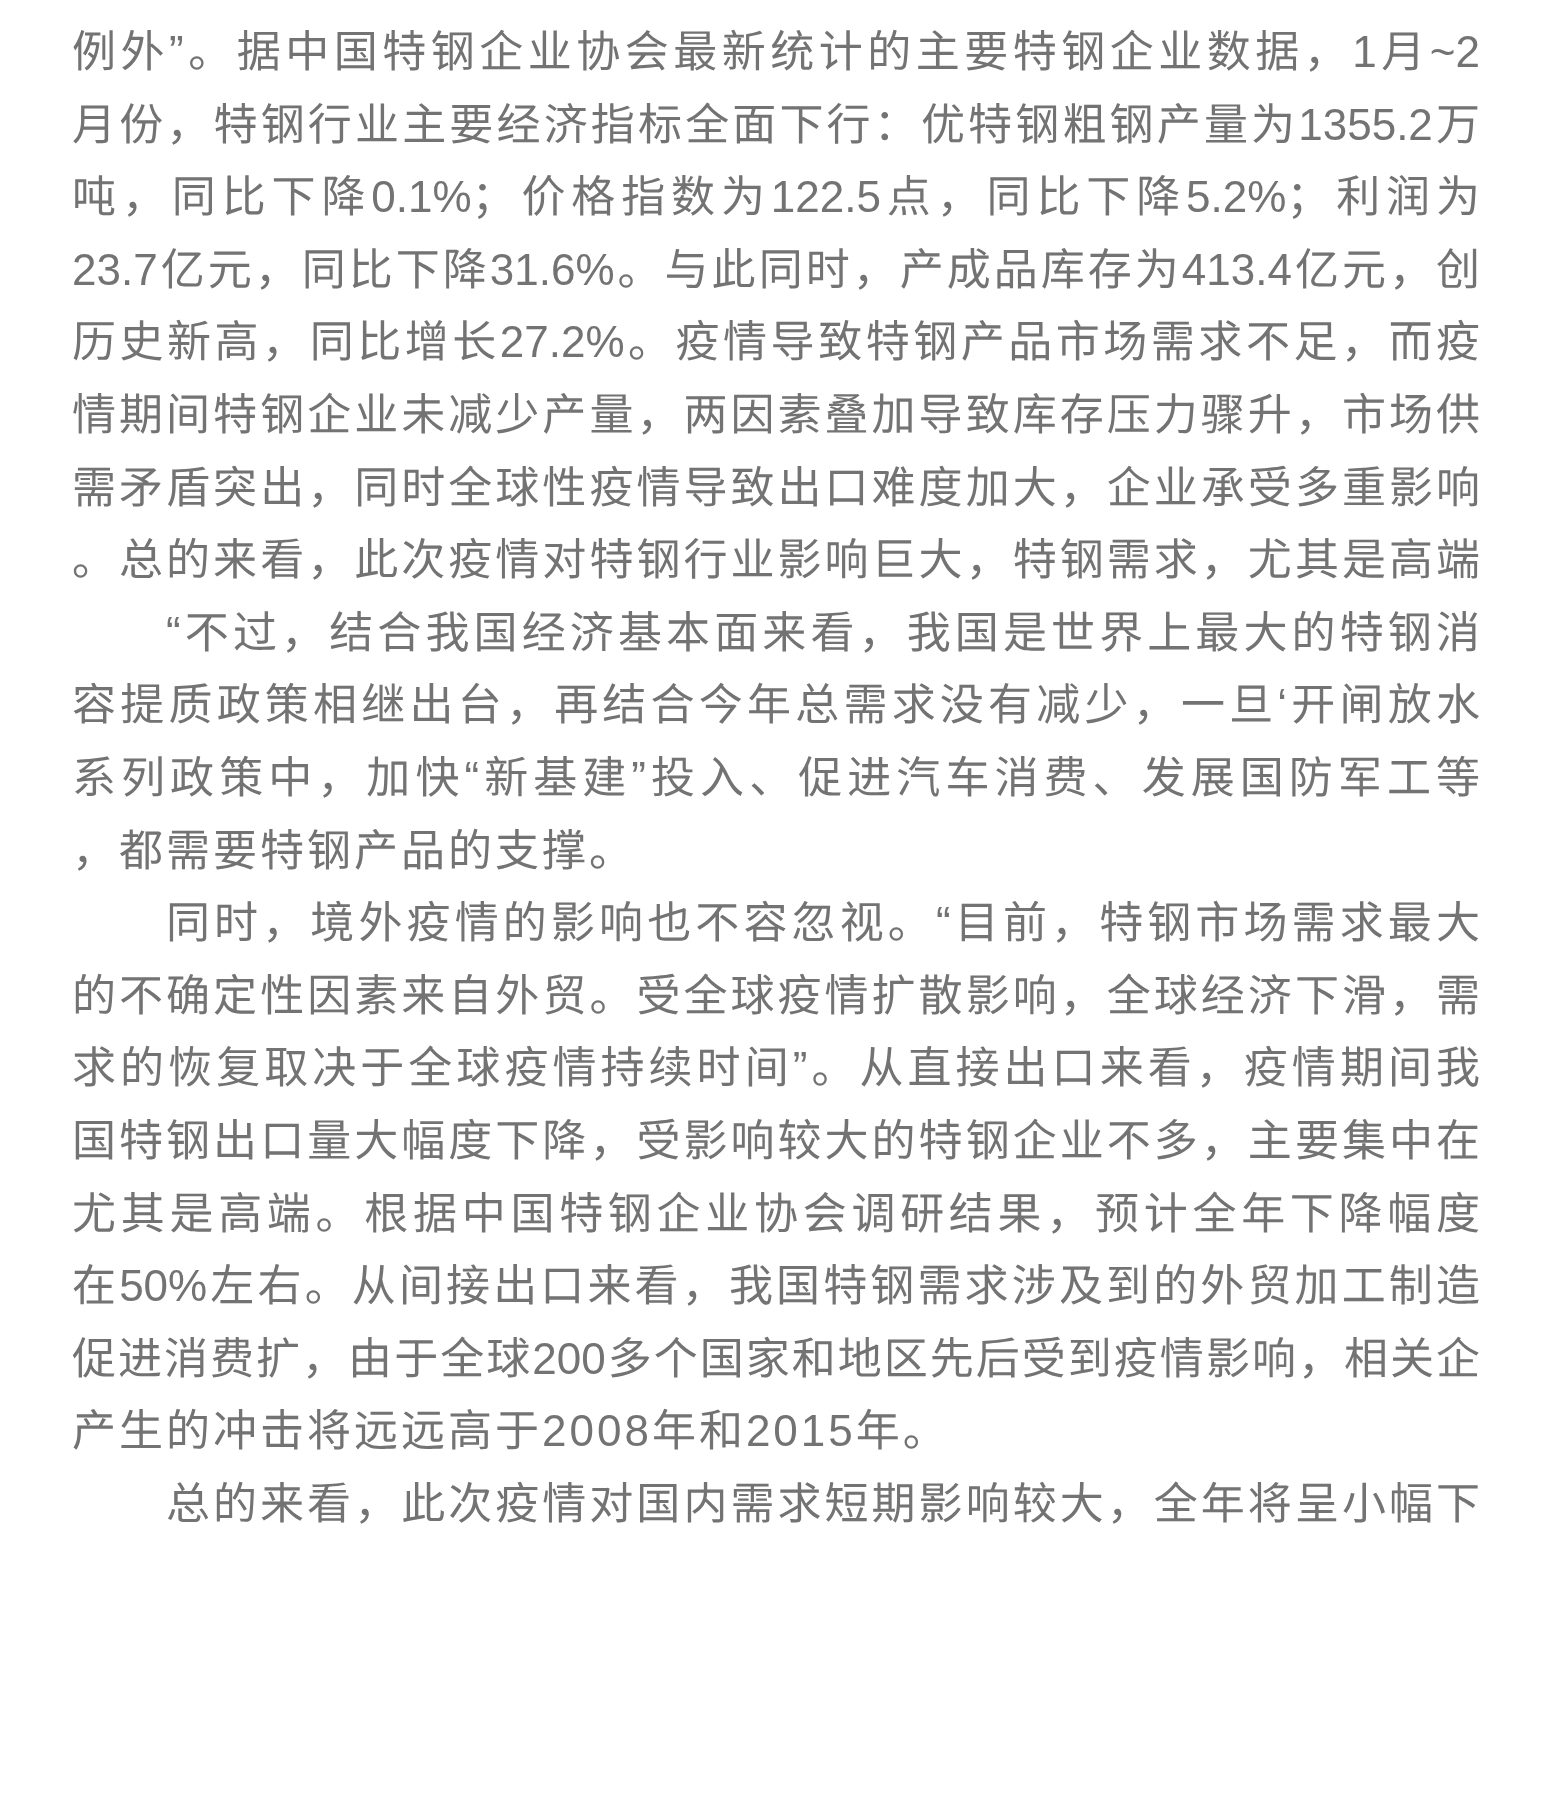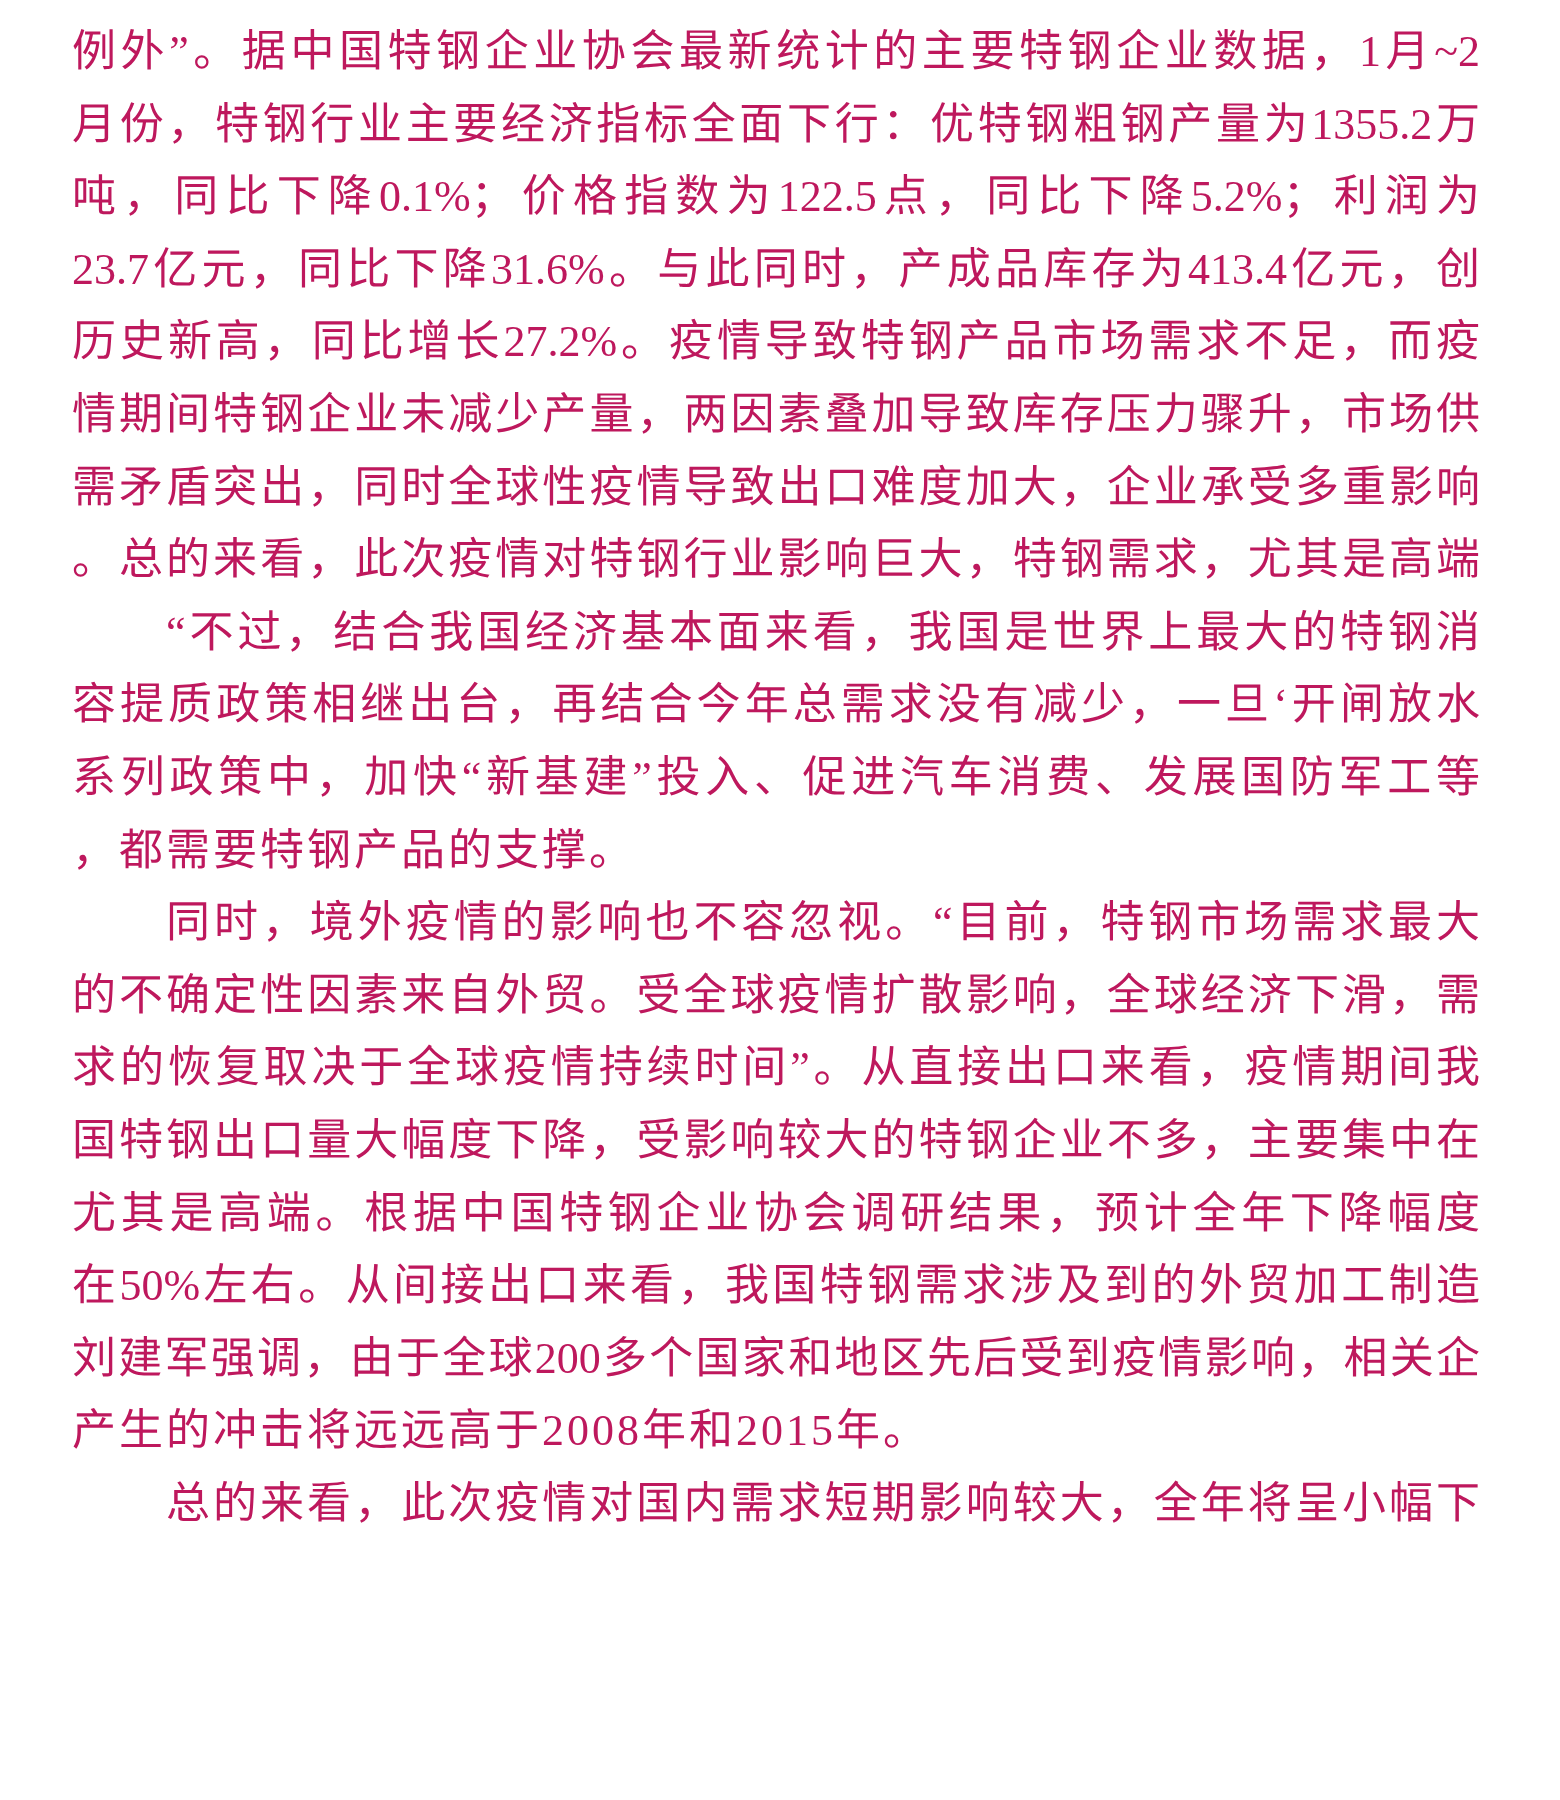--- a/index.html
+++ b/index.html
@@ -14,25 +14,25 @@
     background: #ffffff;
     color: #000000;
     overflow: hidden;
   }
   .text-block {
     position: absolute;
     left: 72px; top: 16px;
     width: 1408px;
   }
   .line {
-    font-family: Liberation Serif, serif;
+    font-family: Liberation Sans, sans-serif;
     font-size: 44px;
     line-height: 72.6px;
     height: 72.6px;
-    color: #be185d;
+    color: #737373;
     text-align: justify;
     text-align-last: justify;
     text-justify: inter-character;
     word-break: keep-all;
     white-space: nowrap;
     overflow: hidden;
   }
   .line.no-fill {
     text-align-last: left;
     letter-spacing: 3px;
@@ -57,17 +57,17 @@
       <div class="line indent">“不过，结合我国经济基本面来看，我国是世界上最大的特钢消</div>
       <div class="line">容提质政策相继出台，再结合今年总需求没有减少，一旦‘开闸放水</div>
       <div class="line">系列政策中，加快“新基建”投入、促进汽车消费、发展国防军工等</div>
       <div class="line no-fill">，都需要特钢产品的支撑。</div>
       <div class="line indent">同时，境外疫情的影响也不容忽视。“目前，特钢市场需求最大</div>
       <div class="line">的不确定性因素来自外贸。受全球疫情扩散影响，全球经济下滑，需</div>
       <div class="line">求的恢复取决于全球疫情持续时间”。从直接出口来看，疫情期间我</div>
       <div class="line">国特钢出口量大幅度下降，受影响较大的特钢企业不多，主要集中在</div>
       <div class="line">尤其是高端。根据中国特钢企业协会调研结果，预计全年下降幅度</div>
       <div class="line">在50%左右。从间接出口来看，我国特钢需求涉及到的外贸加工制造</div>
-      <div class="line">刘建军强调，由于全球200多个国家和地区先后受到疫情影响，相关企</div>
+      <div class="line">促进消费扩，由于全球200多个国家和地区先后受到疫情影响，相关企</div>
       <div class="line no-fill">产生的冲击将远远高于2008年和2015年。</div>
       <div class="line indent">总的来看，此次疫情对国内需求短期影响较大，全年将呈小幅下</div>
     </div>
 </div>
 
 </body></html>

